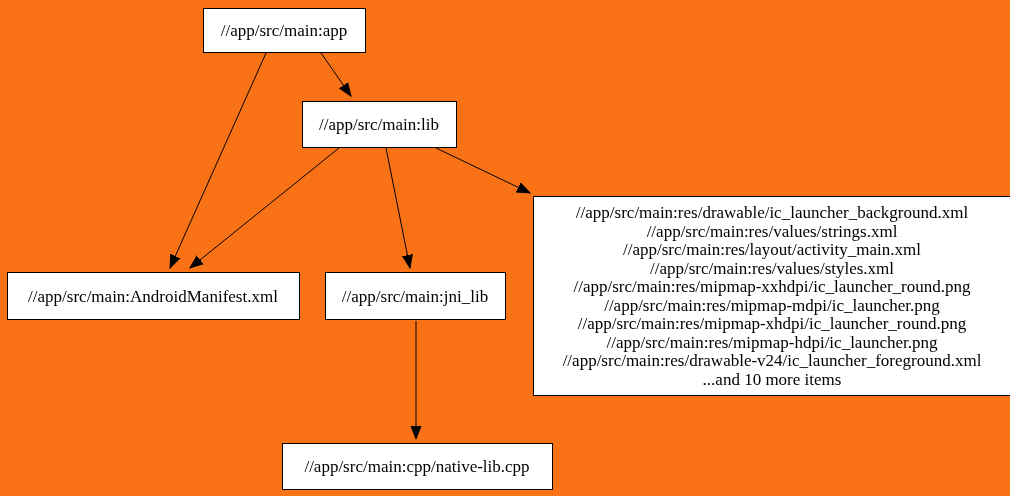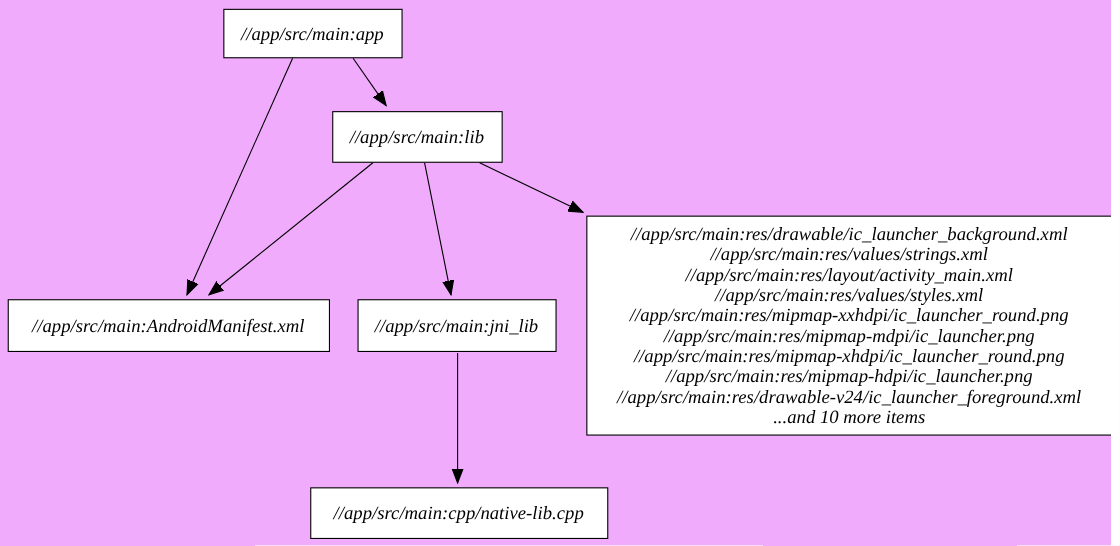--- a/index.html
+++ b/index.html
@@ -4,23 +4,22 @@
 <style>
   html, body {
     margin: 0;
     padding: 0;
     background: #ffffff;
   }
   .canvas {
     position: relative;
     width: 1010px;
     height: 496px;
-    background: #f0abfc;
+    background: #f97316;
     overflow: hidden;
-    font-style: italic;
   }
   svg {
     display: block;
     font-family: "Liberation Serif", "DejaVu Serif", serif;
   }
   .node-box {
     fill: #ffffff;
     stroke: #000000;
     stroke-width: 1;
   }

